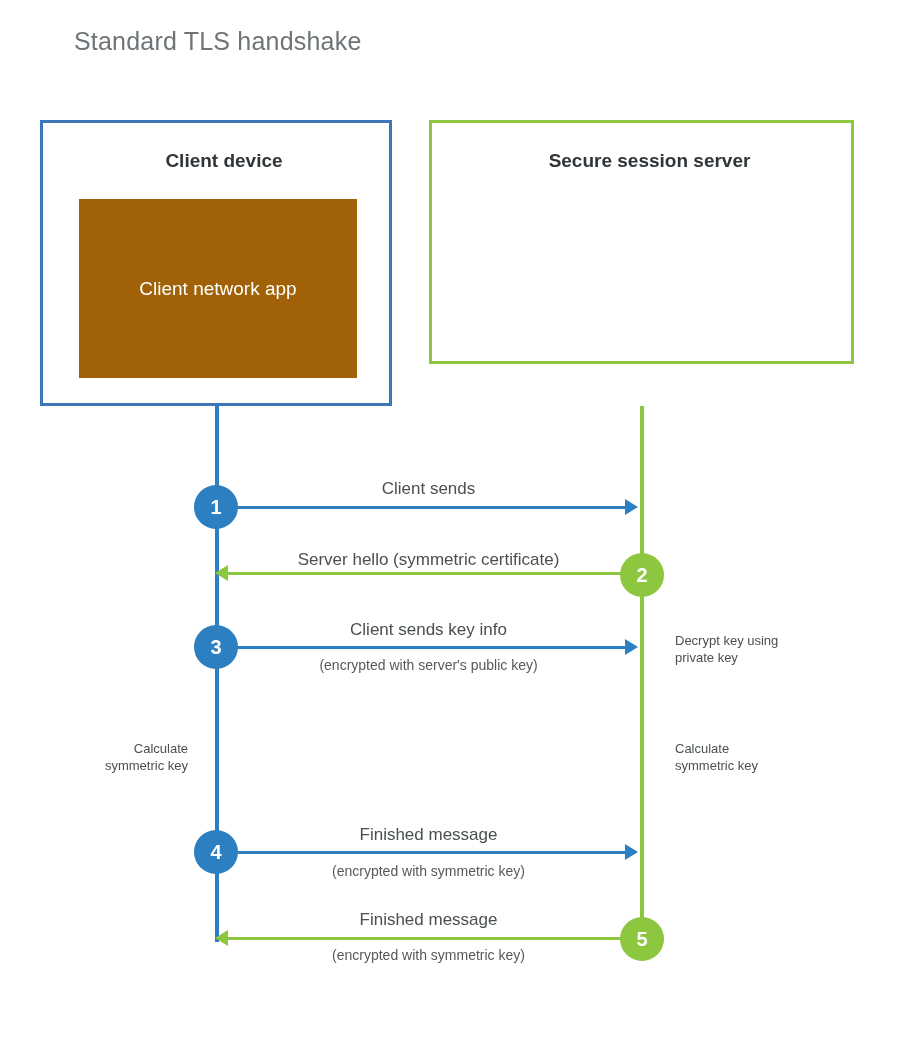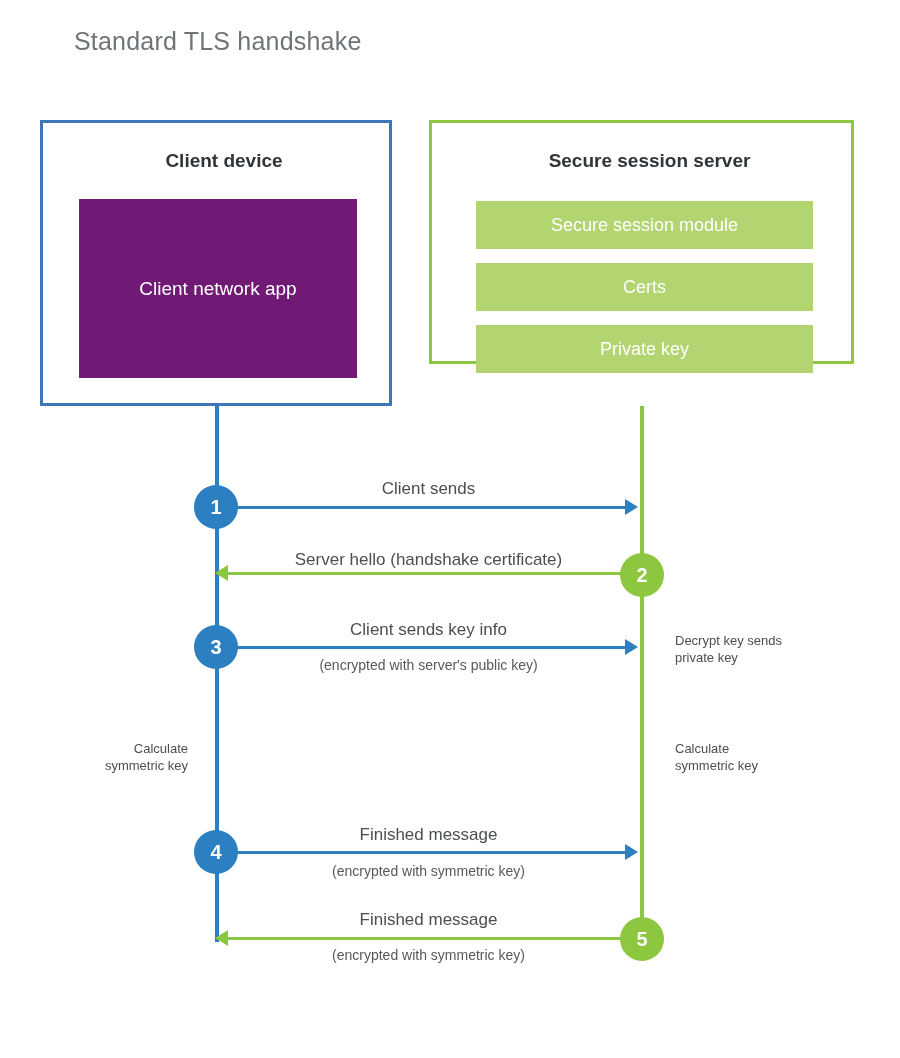--- a/index.html
+++ b/index.html
@@ -65,21 +65,21 @@
     margin-left: 16px;
   }
 
   
   .client-app {
     position: absolute;
     left: 36px;
     top: 76px;
     width: 278px;
     height: 179px;
-    background: #701a75;
+    background: #a16207;
     color: #ffffff;
     font-size: 19px;
     line-height: 28px;
     display: flex;
     align-items: center;
     justify-content: center;
     text-align: center;
     padding: 0 12px;
     box-sizing: border-box;
   }
@@ -195,47 +195,42 @@
 
   <div class="page-title">Standard TLS handshake</div>
 
   <div class="party-box client">
     <div class="party-title">Client device</div>
     <div class="client-app">Client network app</div>
   </div>
 
   <div class="party-box server">
     <div class="party-title">Secure session server</div>
-    <div class="server-bars">
-      <div class="server-bar">Secure session module</div>
-      <div class="server-bar">Certs</div>
-      <div class="server-bar">Private key</div>
-    </div>
   </div>
 
   <div class="lifeline client-line"></div>
   <div class="lifeline server-line"></div>
 
   <div class="msg-label" style="left:217px; top:479px; width:423px;">Client sends</div>
   <div class="msg-line blue" style="left:217px; top:506px; width:410px;"></div>
   <div class="arrowhead right blue" style="left:625px; top:499px;"></div>
   <div class="step-badge blue" style="left:194px; top:485px;">1</div>
 
-  <div class="msg-label" style="left:217px; top:550px; width:423px;">Server hello (handshake certificate)</div>
+  <div class="msg-label" style="left:217px; top:550px; width:423px;">Server hello (symmetric certificate)</div>
   <div class="msg-line green" style="left:228px; top:572px; width:412px;"></div>
   <div class="arrowhead left green" style="left:215px; top:565px;"></div>
   <div class="step-badge green" style="left:620px; top:553px;">2</div>
 
   <div class="msg-label" style="left:217px; top:620px; width:423px;">Client sends key info</div>
   <div class="msg-line blue" style="left:217px; top:646px; width:410px;"></div>
   <div class="arrowhead right blue" style="left:625px; top:639px;"></div>
   <div class="step-badge blue" style="left:194px; top:625px;">3</div>
   <div class="msg-sublabel" style="left:217px; top:657px; width:423px;">(encrypted with server's public key)</div>
 
-  <div class="side-note right" style="left:675px; top:632px; width:160px;">Decrypt key sends
+  <div class="side-note right" style="left:675px; top:632px; width:160px;">Decrypt key using
 private key</div>
 
   <div class="side-note left" style="left:50px; top:740px; width:138px;">Calculate
 symmetric key</div>
   <div class="side-note right" style="left:675px; top:740px; width:160px;">Calculate
 symmetric key</div>
 
   <div class="msg-label" style="left:217px; top:825px; width:423px;">Finished message</div>
   <div class="msg-line blue" style="left:217px; top:851px; width:410px;"></div>
   <div class="arrowhead right blue" style="left:625px; top:844px;"></div>

